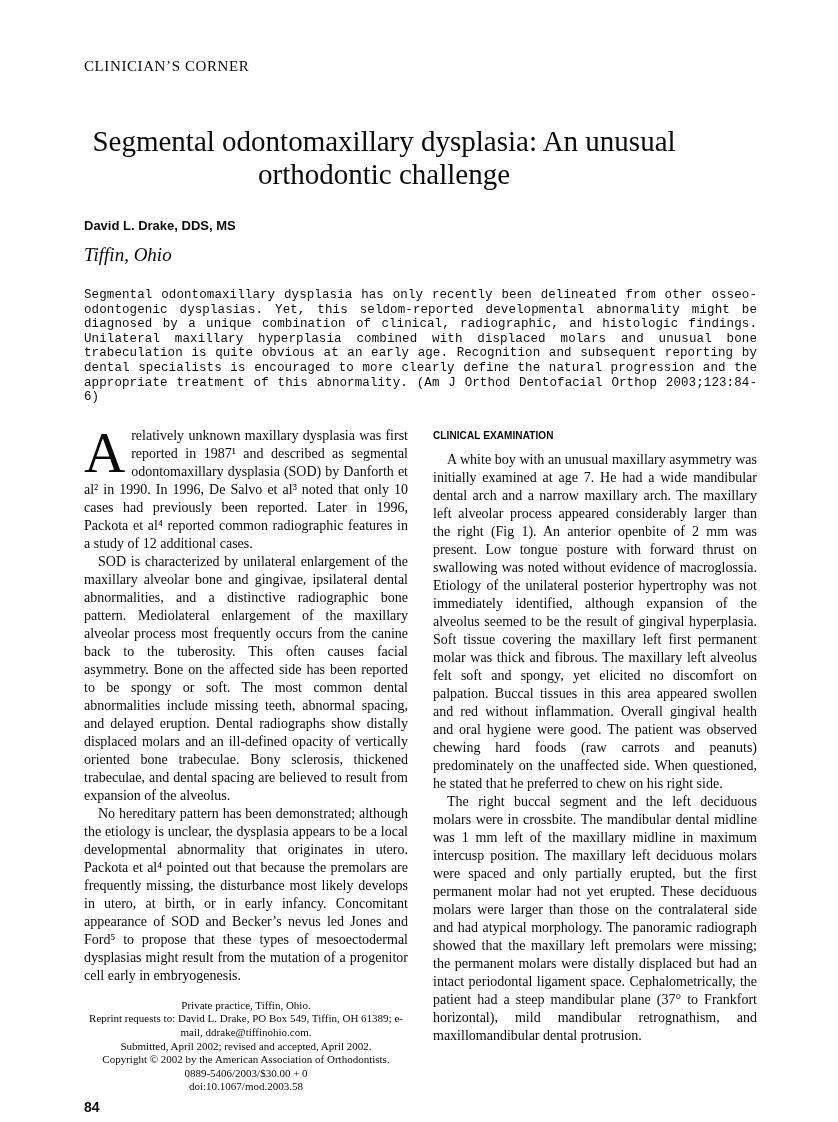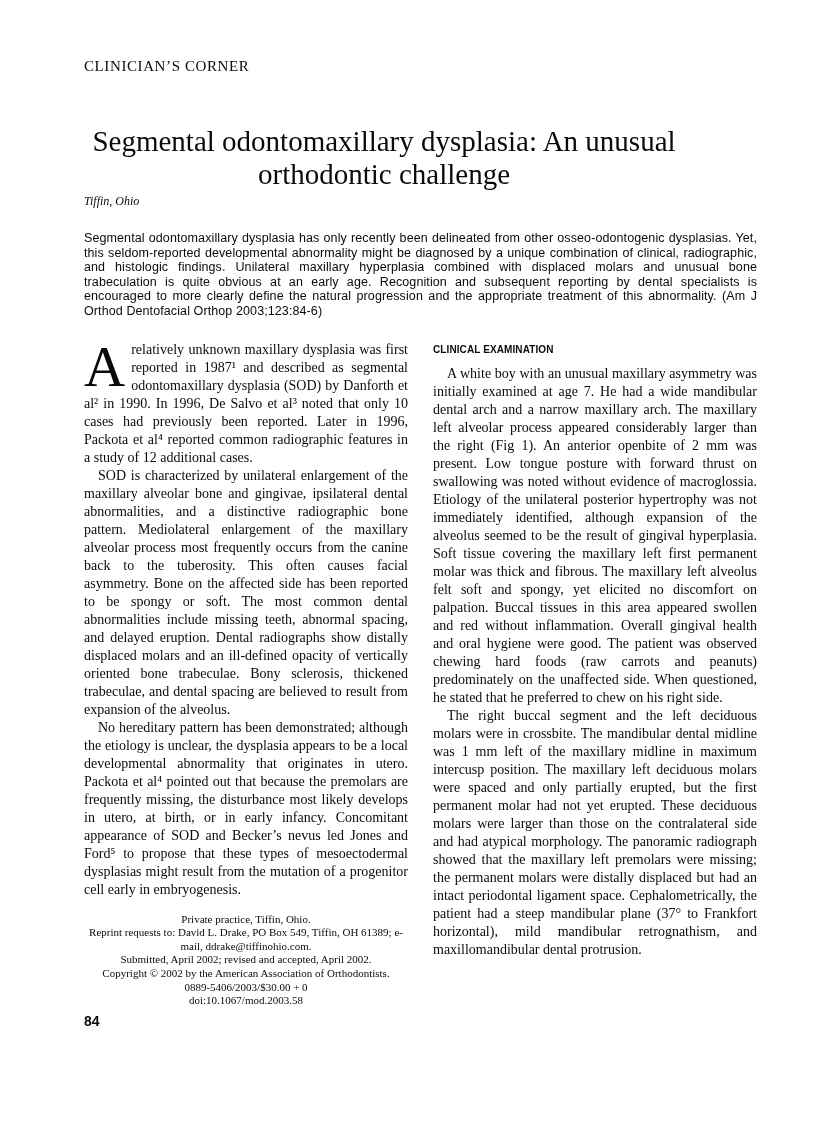--- a/index.html
+++ b/index.html
@@ -34,28 +34,28 @@
     color: #0a0a0a;
     text-align: center;
   }
   .author-name {
     margin-top: 27px;
     font-family: "Liberation Sans", sans-serif;
     font-weight: bold;
     font-size: 13px;
   }
   .author-affiliation {
-    margin-top: 3px;
+    margin-top: 11px;
     font-family: "Liberation Serif", serif;
     font-style: italic;
-    font-size: 12px;
+    font-size: 19px;
   }
   .abstract {
     margin: 22px 0 0 0;
-    font-family: Liberation Sans, sans-serif;
+    font-family: Liberation Mono, monospace;
     font-size: 12.5px;
     line-height: 14.6px;
     letter-spacing: 0.1px;
     text-align: justify;
   }
   .columns {
     display: flex;
     gap: 25px;
     margin-top: 22px;
   }
@@ -107,20 +107,21 @@
 </style>
 </head>
 <body>
 
 <div class="page">
 
   <div class="section-label">CLINICIAN’S CORNER</div>
 
   <h1 class="article-title">Segmental odontomaxillary dysplasia: An unusual orthodontic challenge</h1>
 
+  <div class="author-name">David L. Drake, DDS, MS</div>
 
   <div class="author-affiliation">Tiffin, Ohio</div>
 
   <p class="abstract">Segmental odontomaxillary dysplasia has only recently been delineated from other osseo-odontogenic dysplasias. Yet, this seldom-reported developmental abnormality might be diagnosed by a unique combination of clinical, radiographic, and histologic findings. Unilateral maxillary hyperplasia combined with displaced molars and unusual bone trabeculation is quite obvious at an early age. Recognition and subsequent reporting by dental specialists is encouraged to more clearly define the natural progression and the appropriate treatment of this abnormality. (Am J Orthod Dentofacial Orthop 2003;123:84-6)</p>
 
   <div class="columns">
 
     <div class="col">
       <p>
         <span class="dropcap">A</span><span>relatively unknown maxillary dysplasia was first reported in 1987¹ and described as segmental odontomaxillary dysplasia (SOD) by Danforth et al² in 1990. In 1996, De Salvo et al³ noted that only 10 cases had previously been reported. Later in 1996, Packota et al⁴ reported common radiographic features in a study of 12 additional cases.</span>

